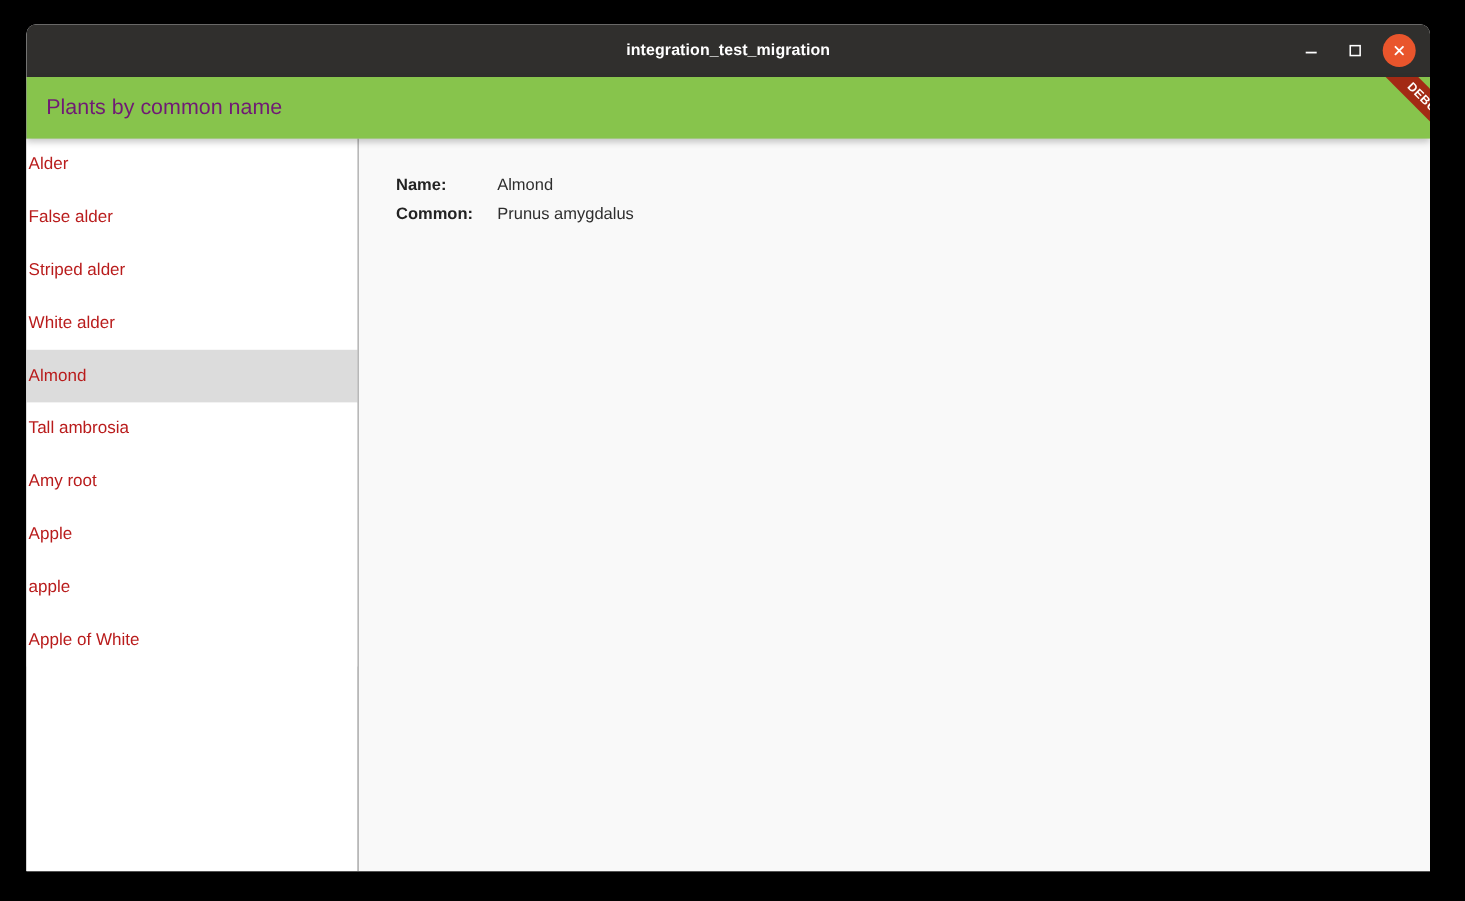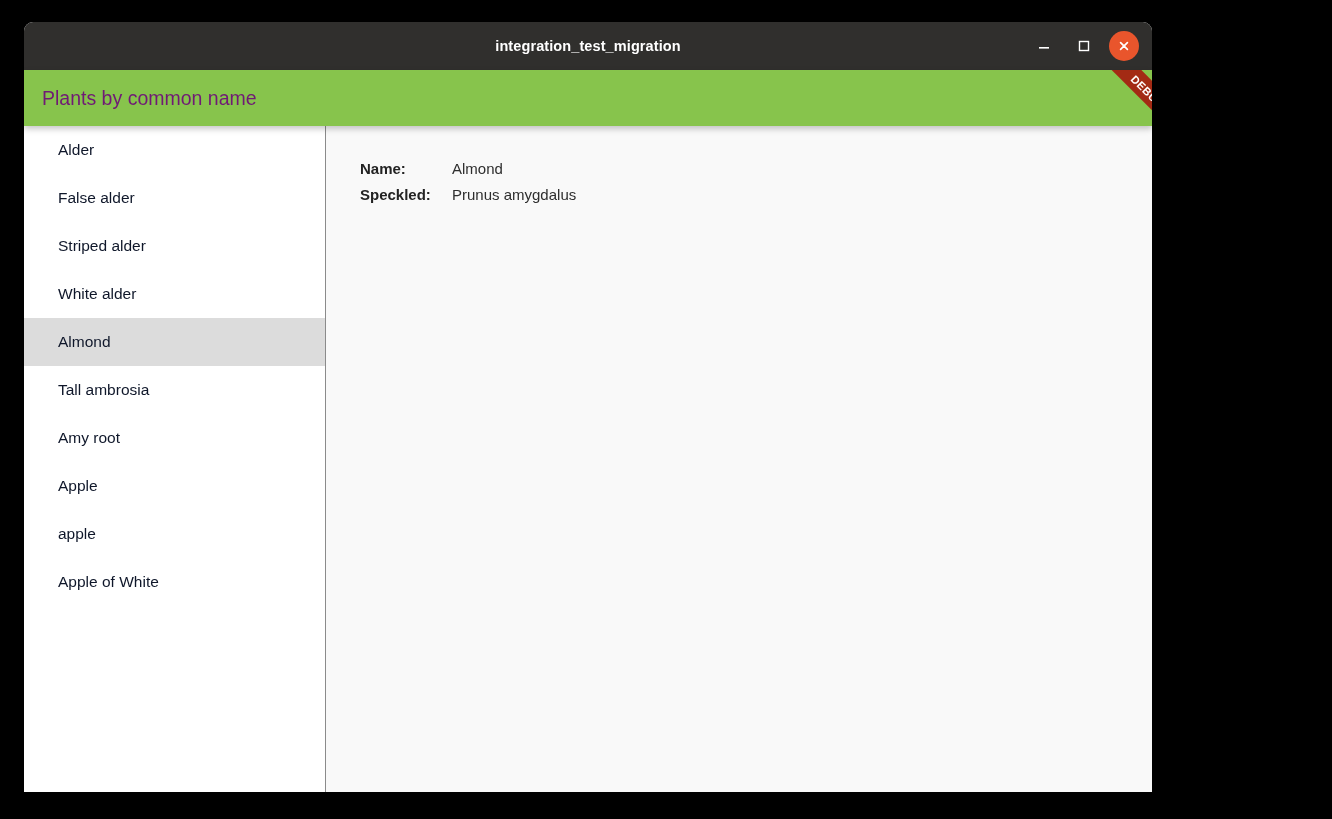--- a/index.html
+++ b/index.html
@@ -9,21 +9,21 @@
     height: 819px;
     background: #000000;
     overflow: hidden;
     font-family: "Liberation Sans", sans-serif;
   }
 
   #window {
     position: absolute;
     left: 24px;
     top: 22px;
-    width: 1128px;
+    width: 1276px;
     height: 770px;
     border-radius: 9px 9px 0 0;
     overflow: hidden;
     background: #ffffff;
     display: flex;
     flex-direction: column;
   }
 
   
   #titlebar {
@@ -134,23 +134,23 @@
     background: #ffffff;
     border-right: 1px solid #8b8b8b;
     overflow: hidden;
     position: relative;
   }
 
   .list-item {
     height: 48px;
     display: flex;
     align-items: center;
-    padding-left: 34px;
+    padding-left: 2px;
     font-size: 15.5px;
-    color: #0f172a;
+    color: #b91c1c;
     cursor: pointer;
     user-select: none;
     background: #ffffff;
   }
   .list-item.selected { background: #dcdcdc; }
 
   #detail {
     flex: 1 1 auto;
     background: #f9f9f9;
     padding: 34px 0 0 34px;
@@ -249,19 +249,19 @@
           <span>Apple of White</span>
         </div>
       </div>
 
     <div id="detail">
         <div class="detail-row">
           <div class="detail-label">Name:</div>
           <div class="detail-value">Almond</div>
         </div>
         <div class="detail-row">
-          <div class="detail-label">Speckled:</div>
+          <div class="detail-label">Common:</div>
           <div class="detail-value">Prunus amygdalus</div>
         </div>
       </div>
 
   </div>
 </div>
 
 </body></html>

